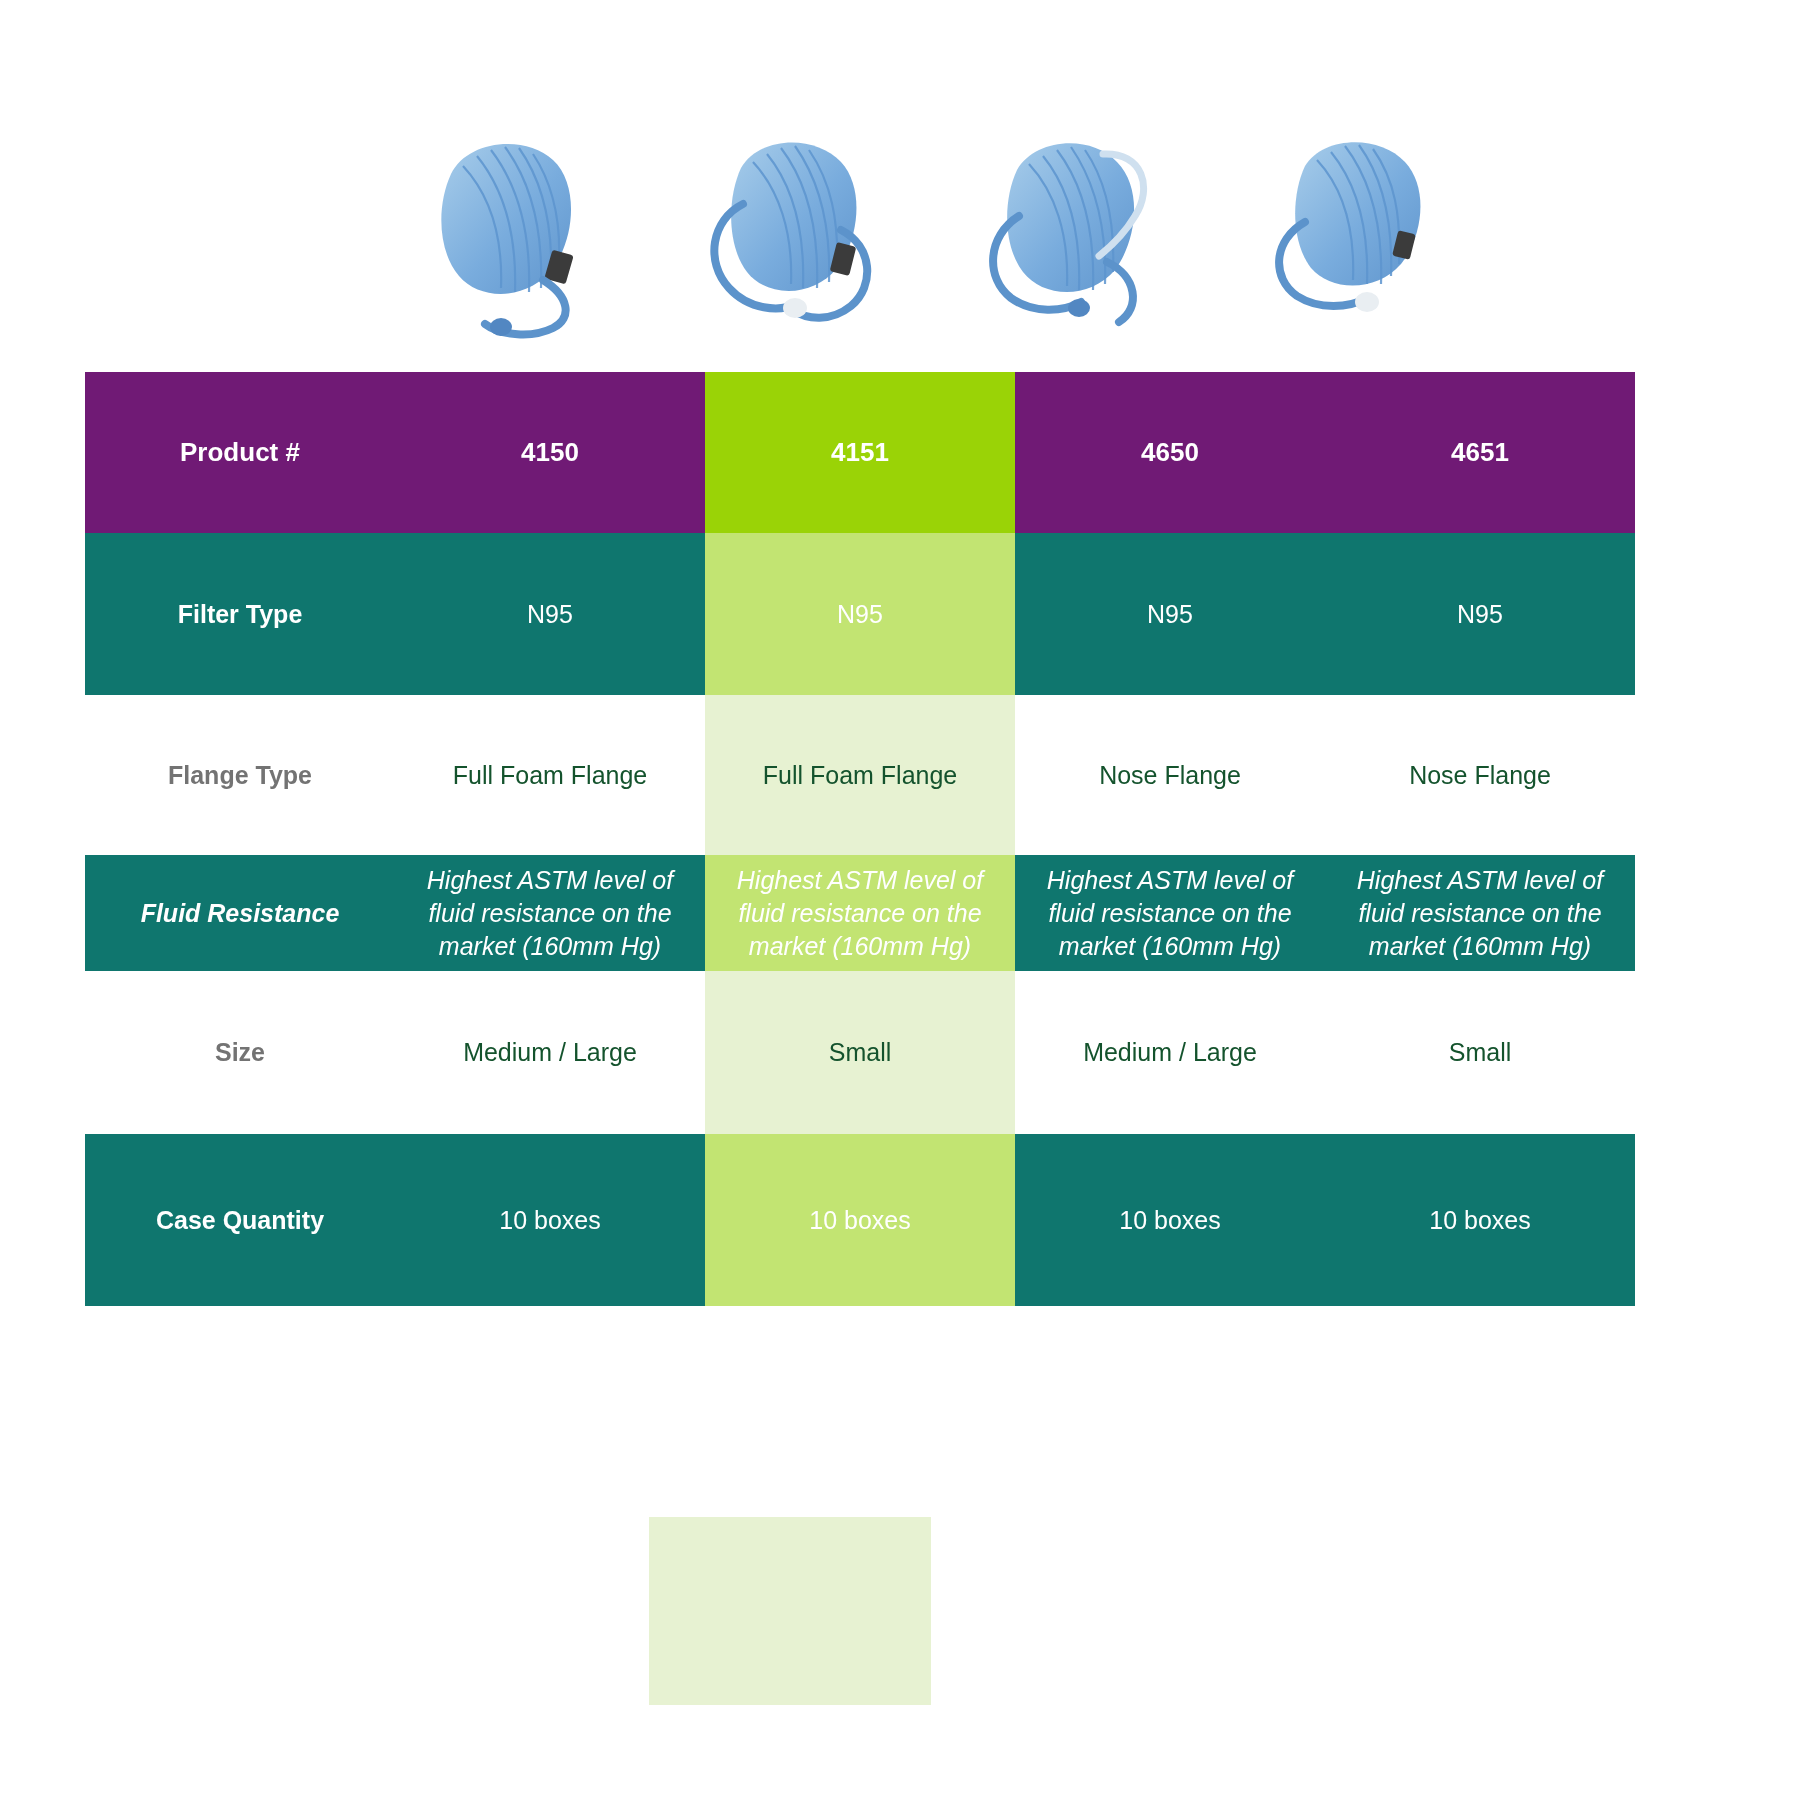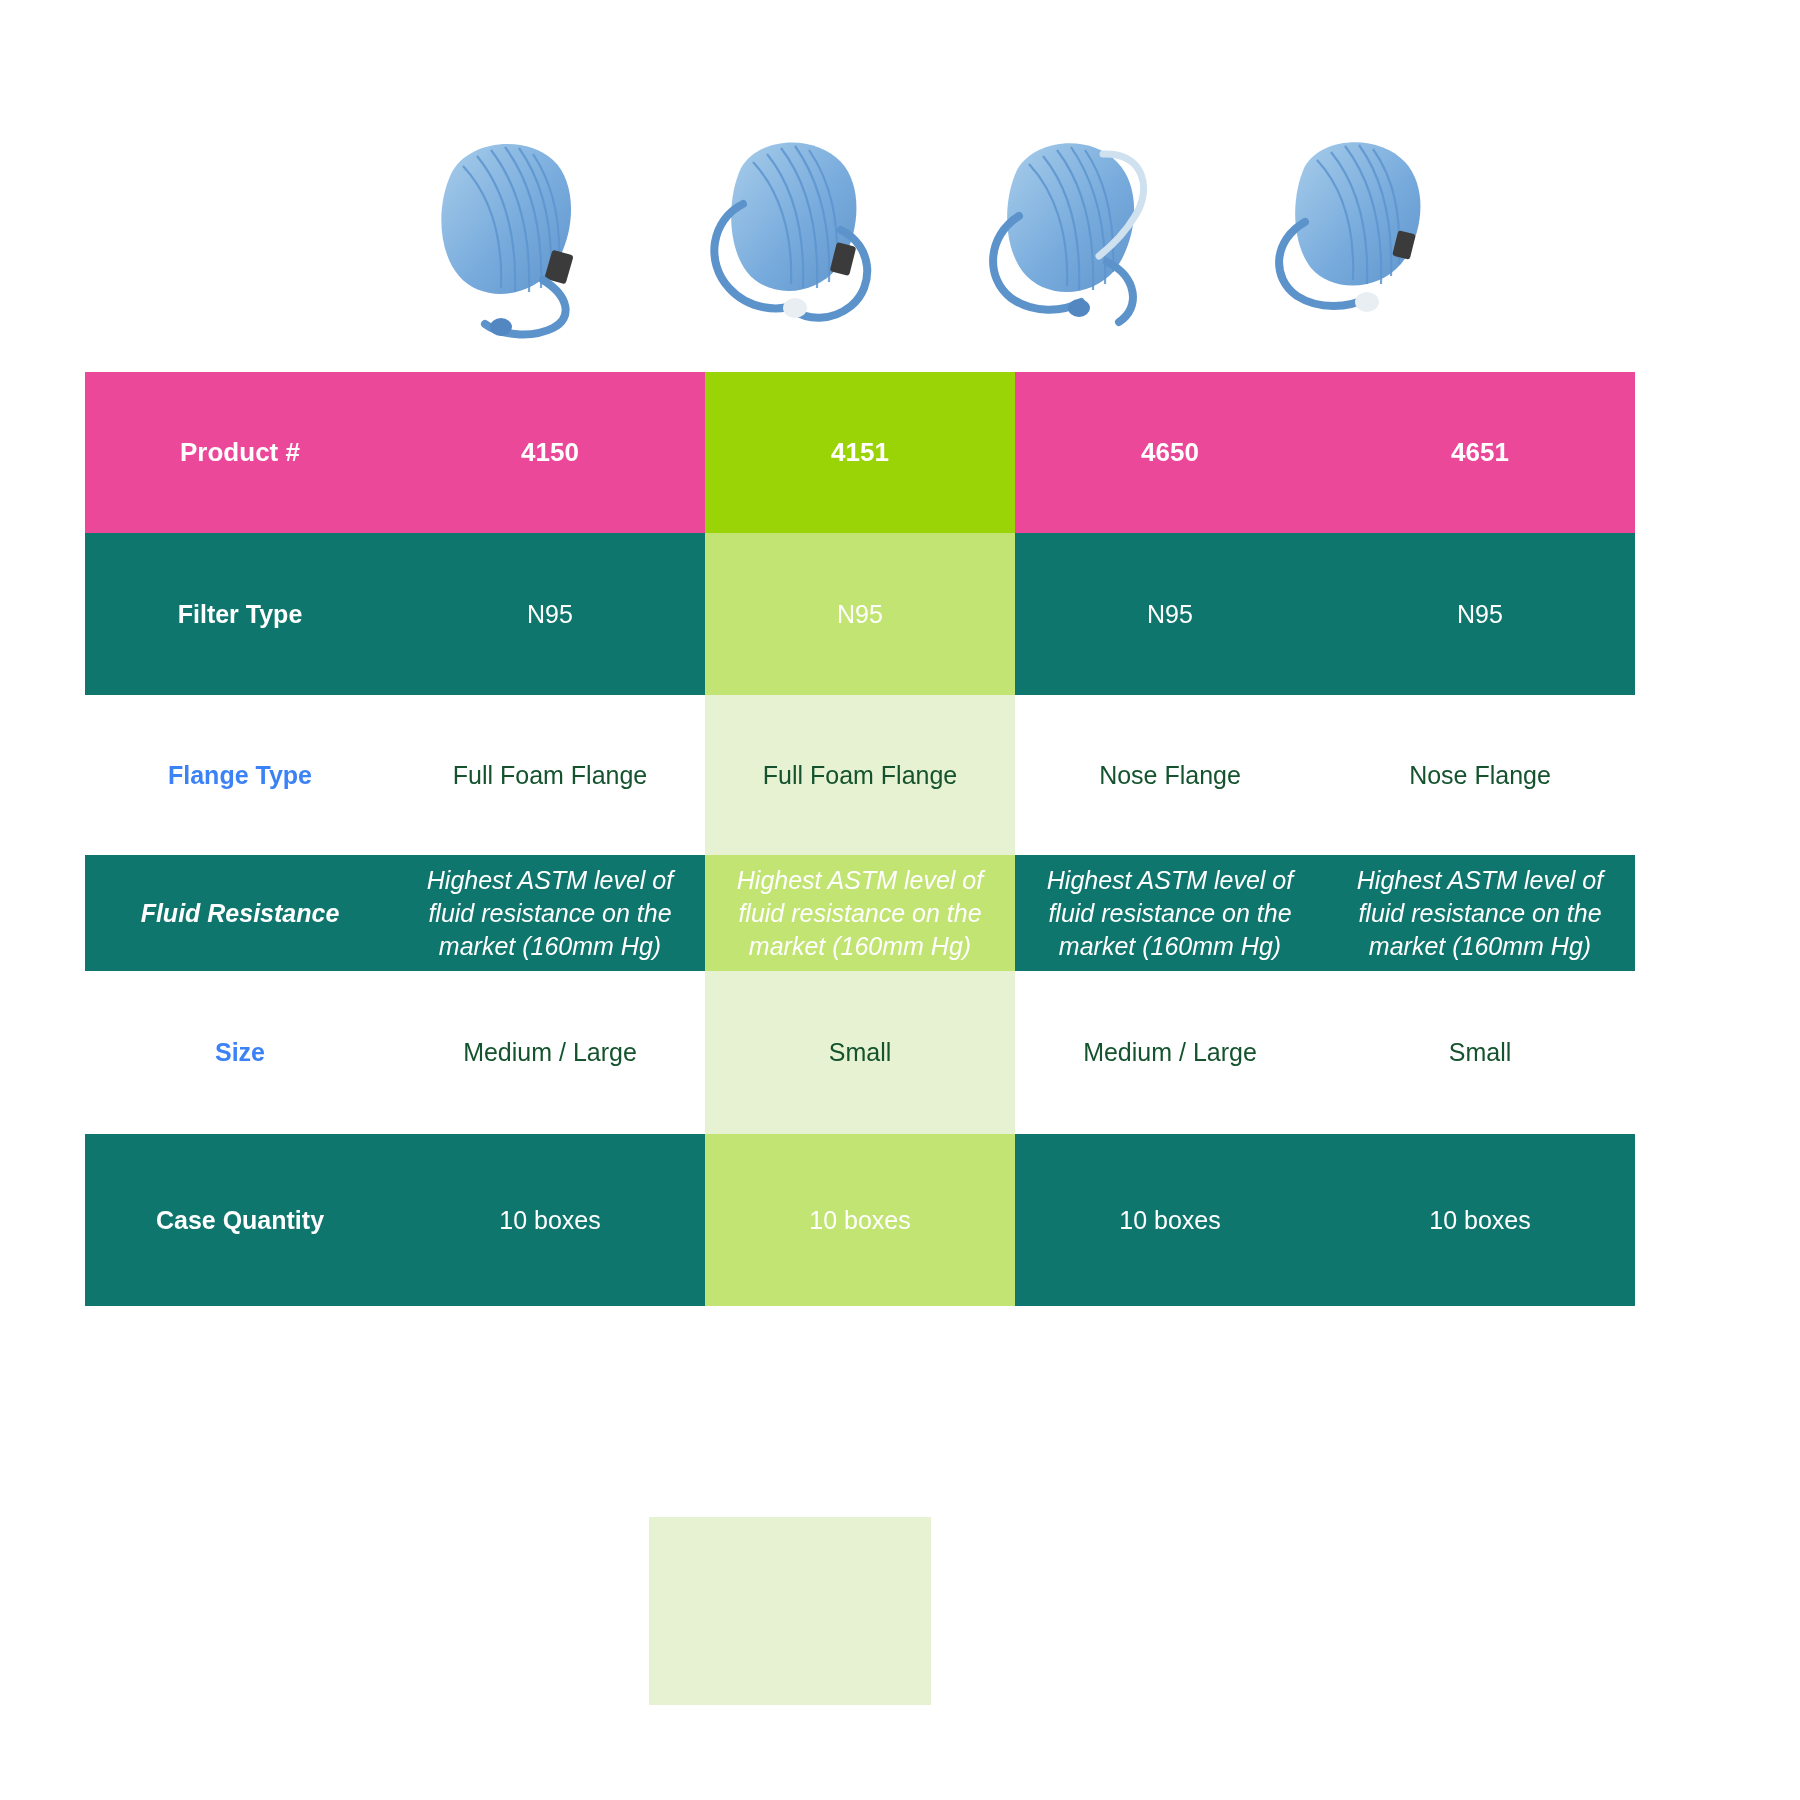--- a/index.html
+++ b/index.html
@@ -54,21 +54,21 @@
     text-align: center;
     vertical-align: middle;
     font-size: 25px;
     line-height: 1.32;
   }
   .col-label { width: 282px; }
   .col-v     { width: 282px; }
 
   .row-head td {
     height: 161px;
-    background: #ec4899;
+    background: #701a75;
     color: #ffffff;
     font-weight: bold;
     font-size: 26px;
   }
   .row-blue td {
     background: #0f766e;
     color: #ffffff;
   }
   .row-white td {
     background: #ffffff;
@@ -76,21 +76,21 @@
   }
   .row-h-162 td { height: 162px; }
   .row-h-160 td { height: 160px; }
   .row-h-150 td { height: 116px; font-style: italic; }
   .row-h-163 td { height: 163px; }
   .row-h-172 td { height: 172px; }
   .row-h-145 td { height: 145px; }
 
   
   .rowlabel { font-weight: bold; }
-  .row-white .rowlabel { color: #3b82f6; }
+  .row-white .rowlabel { color: #737373; }
   .row-blue  .rowlabel { color: #ffffff; }
 
   
   .row-head td.hl       { background: #9ad306; }
   .row-blue td.hl       { background: #c2e472; }
   .row-white td.hl      { background: #e7f2d2; }
 
   
   .green-tail {
     position: absolute;

